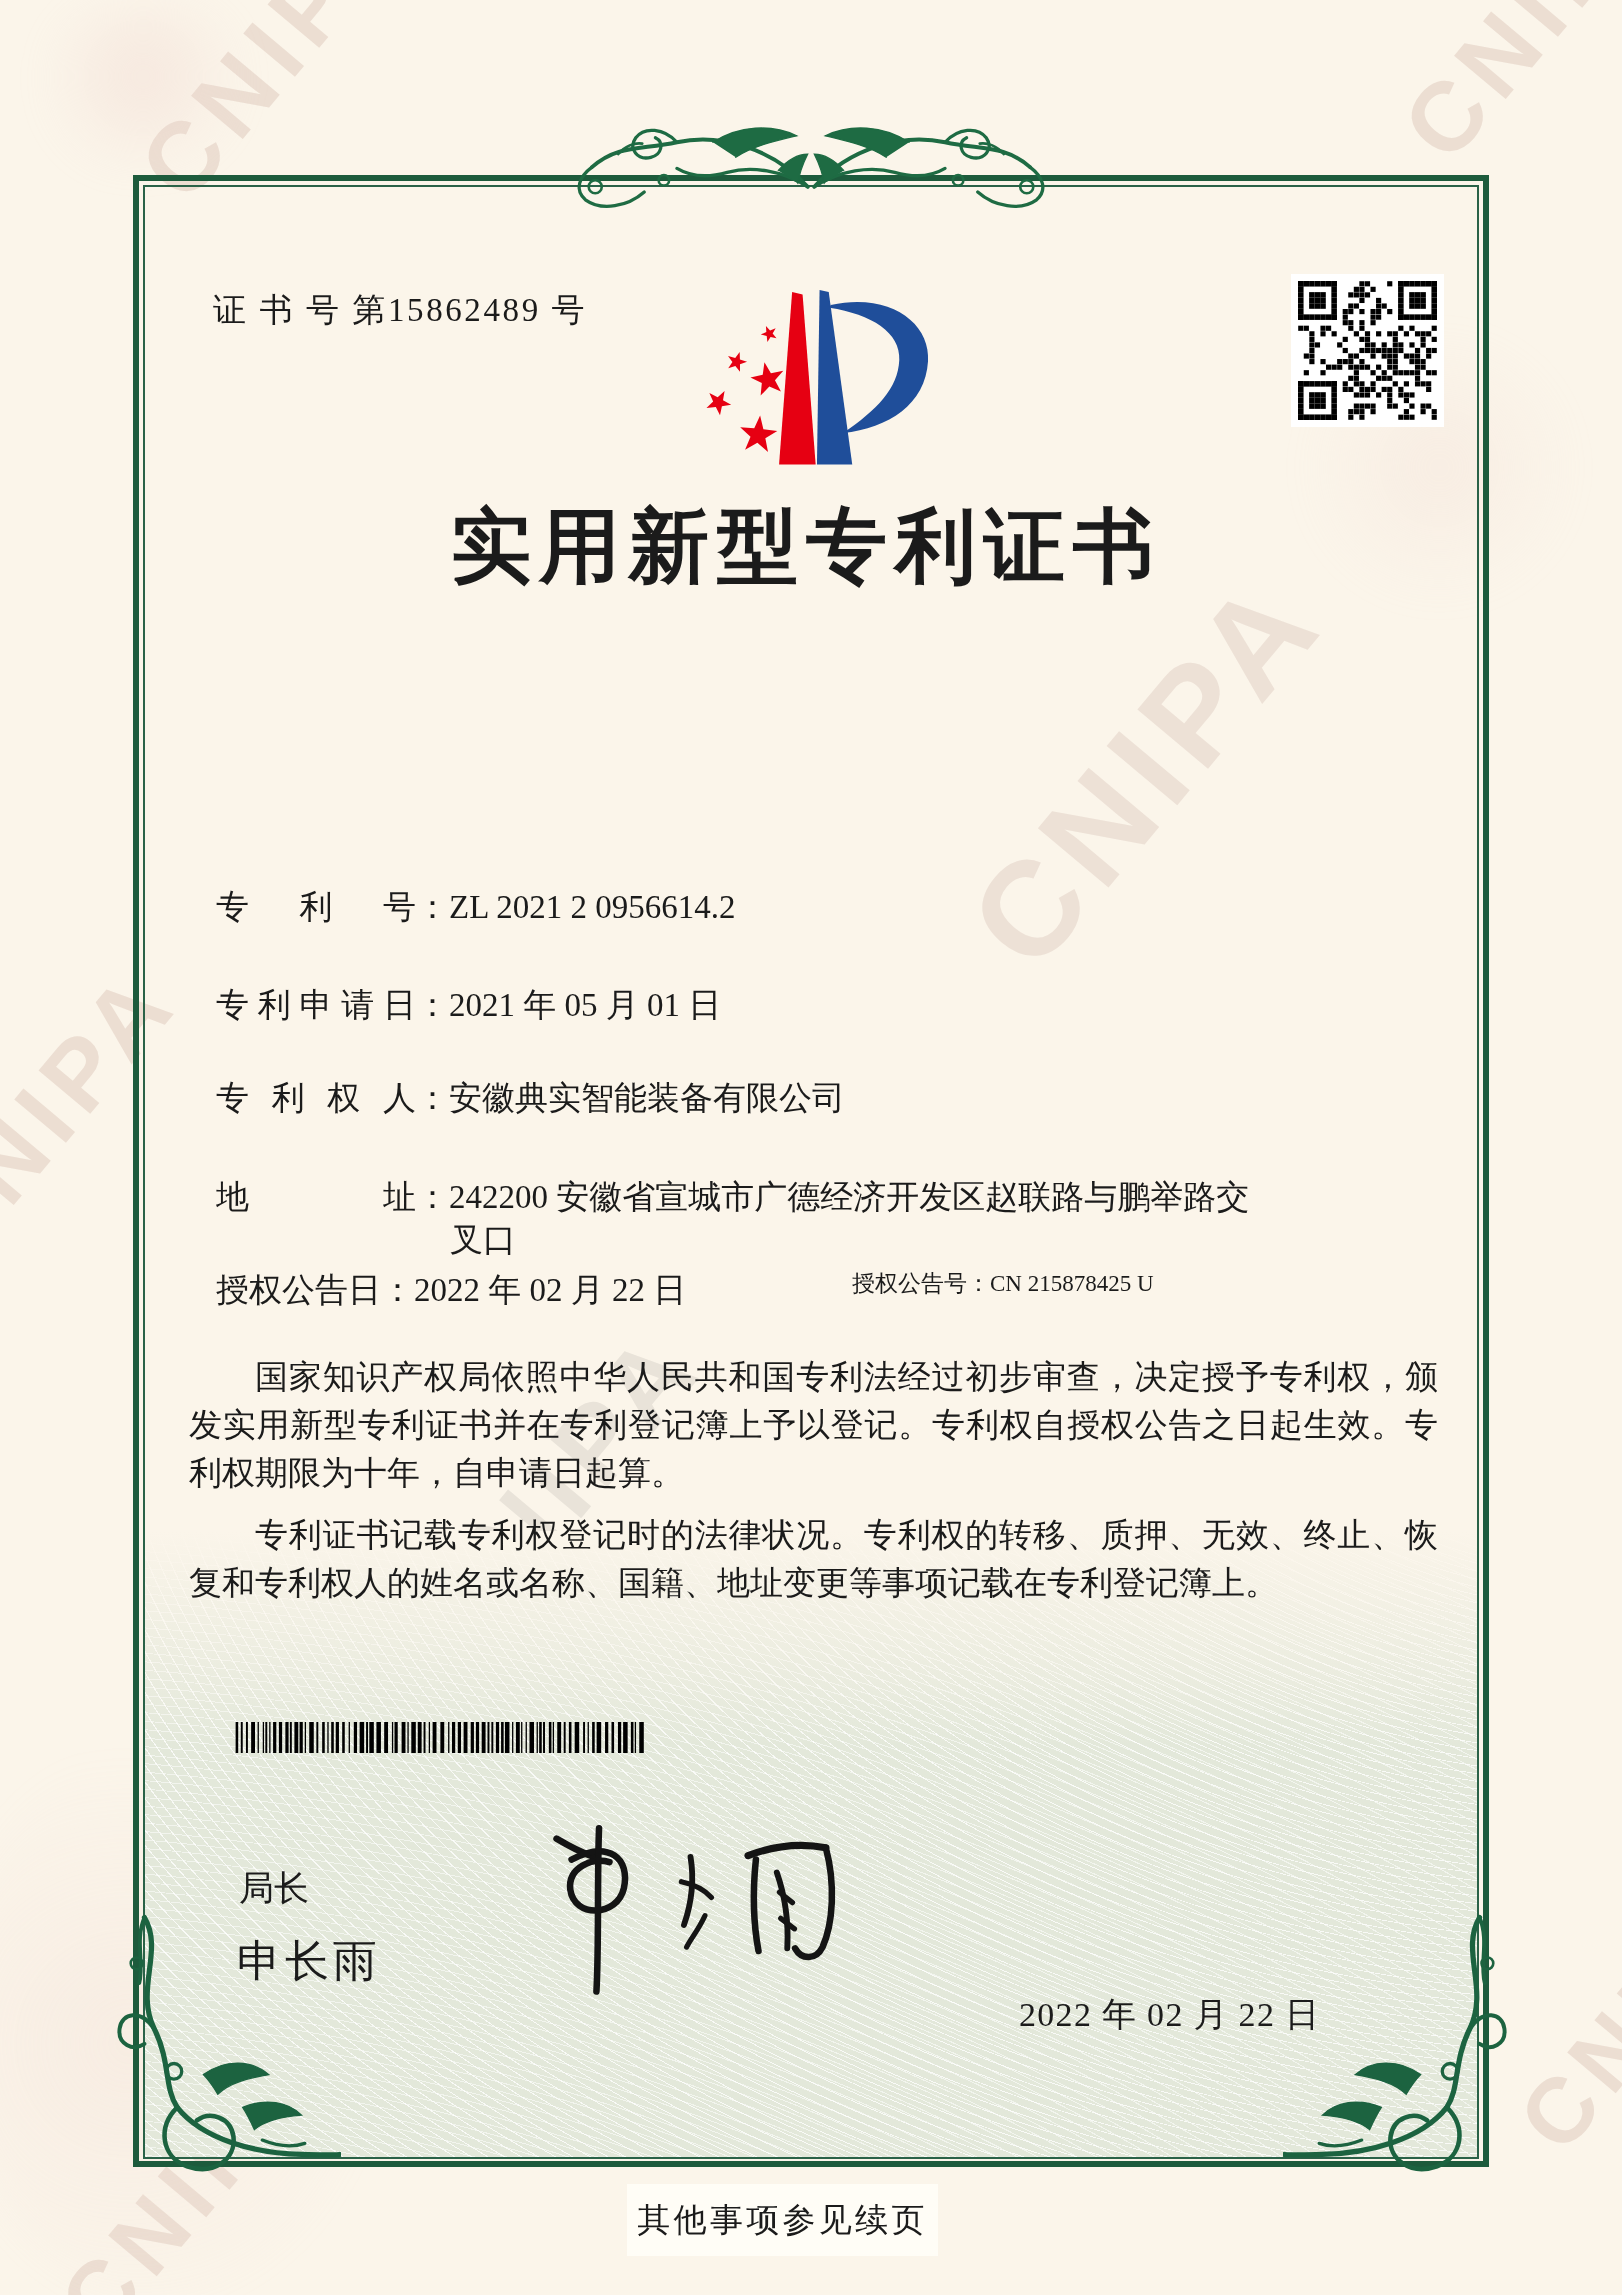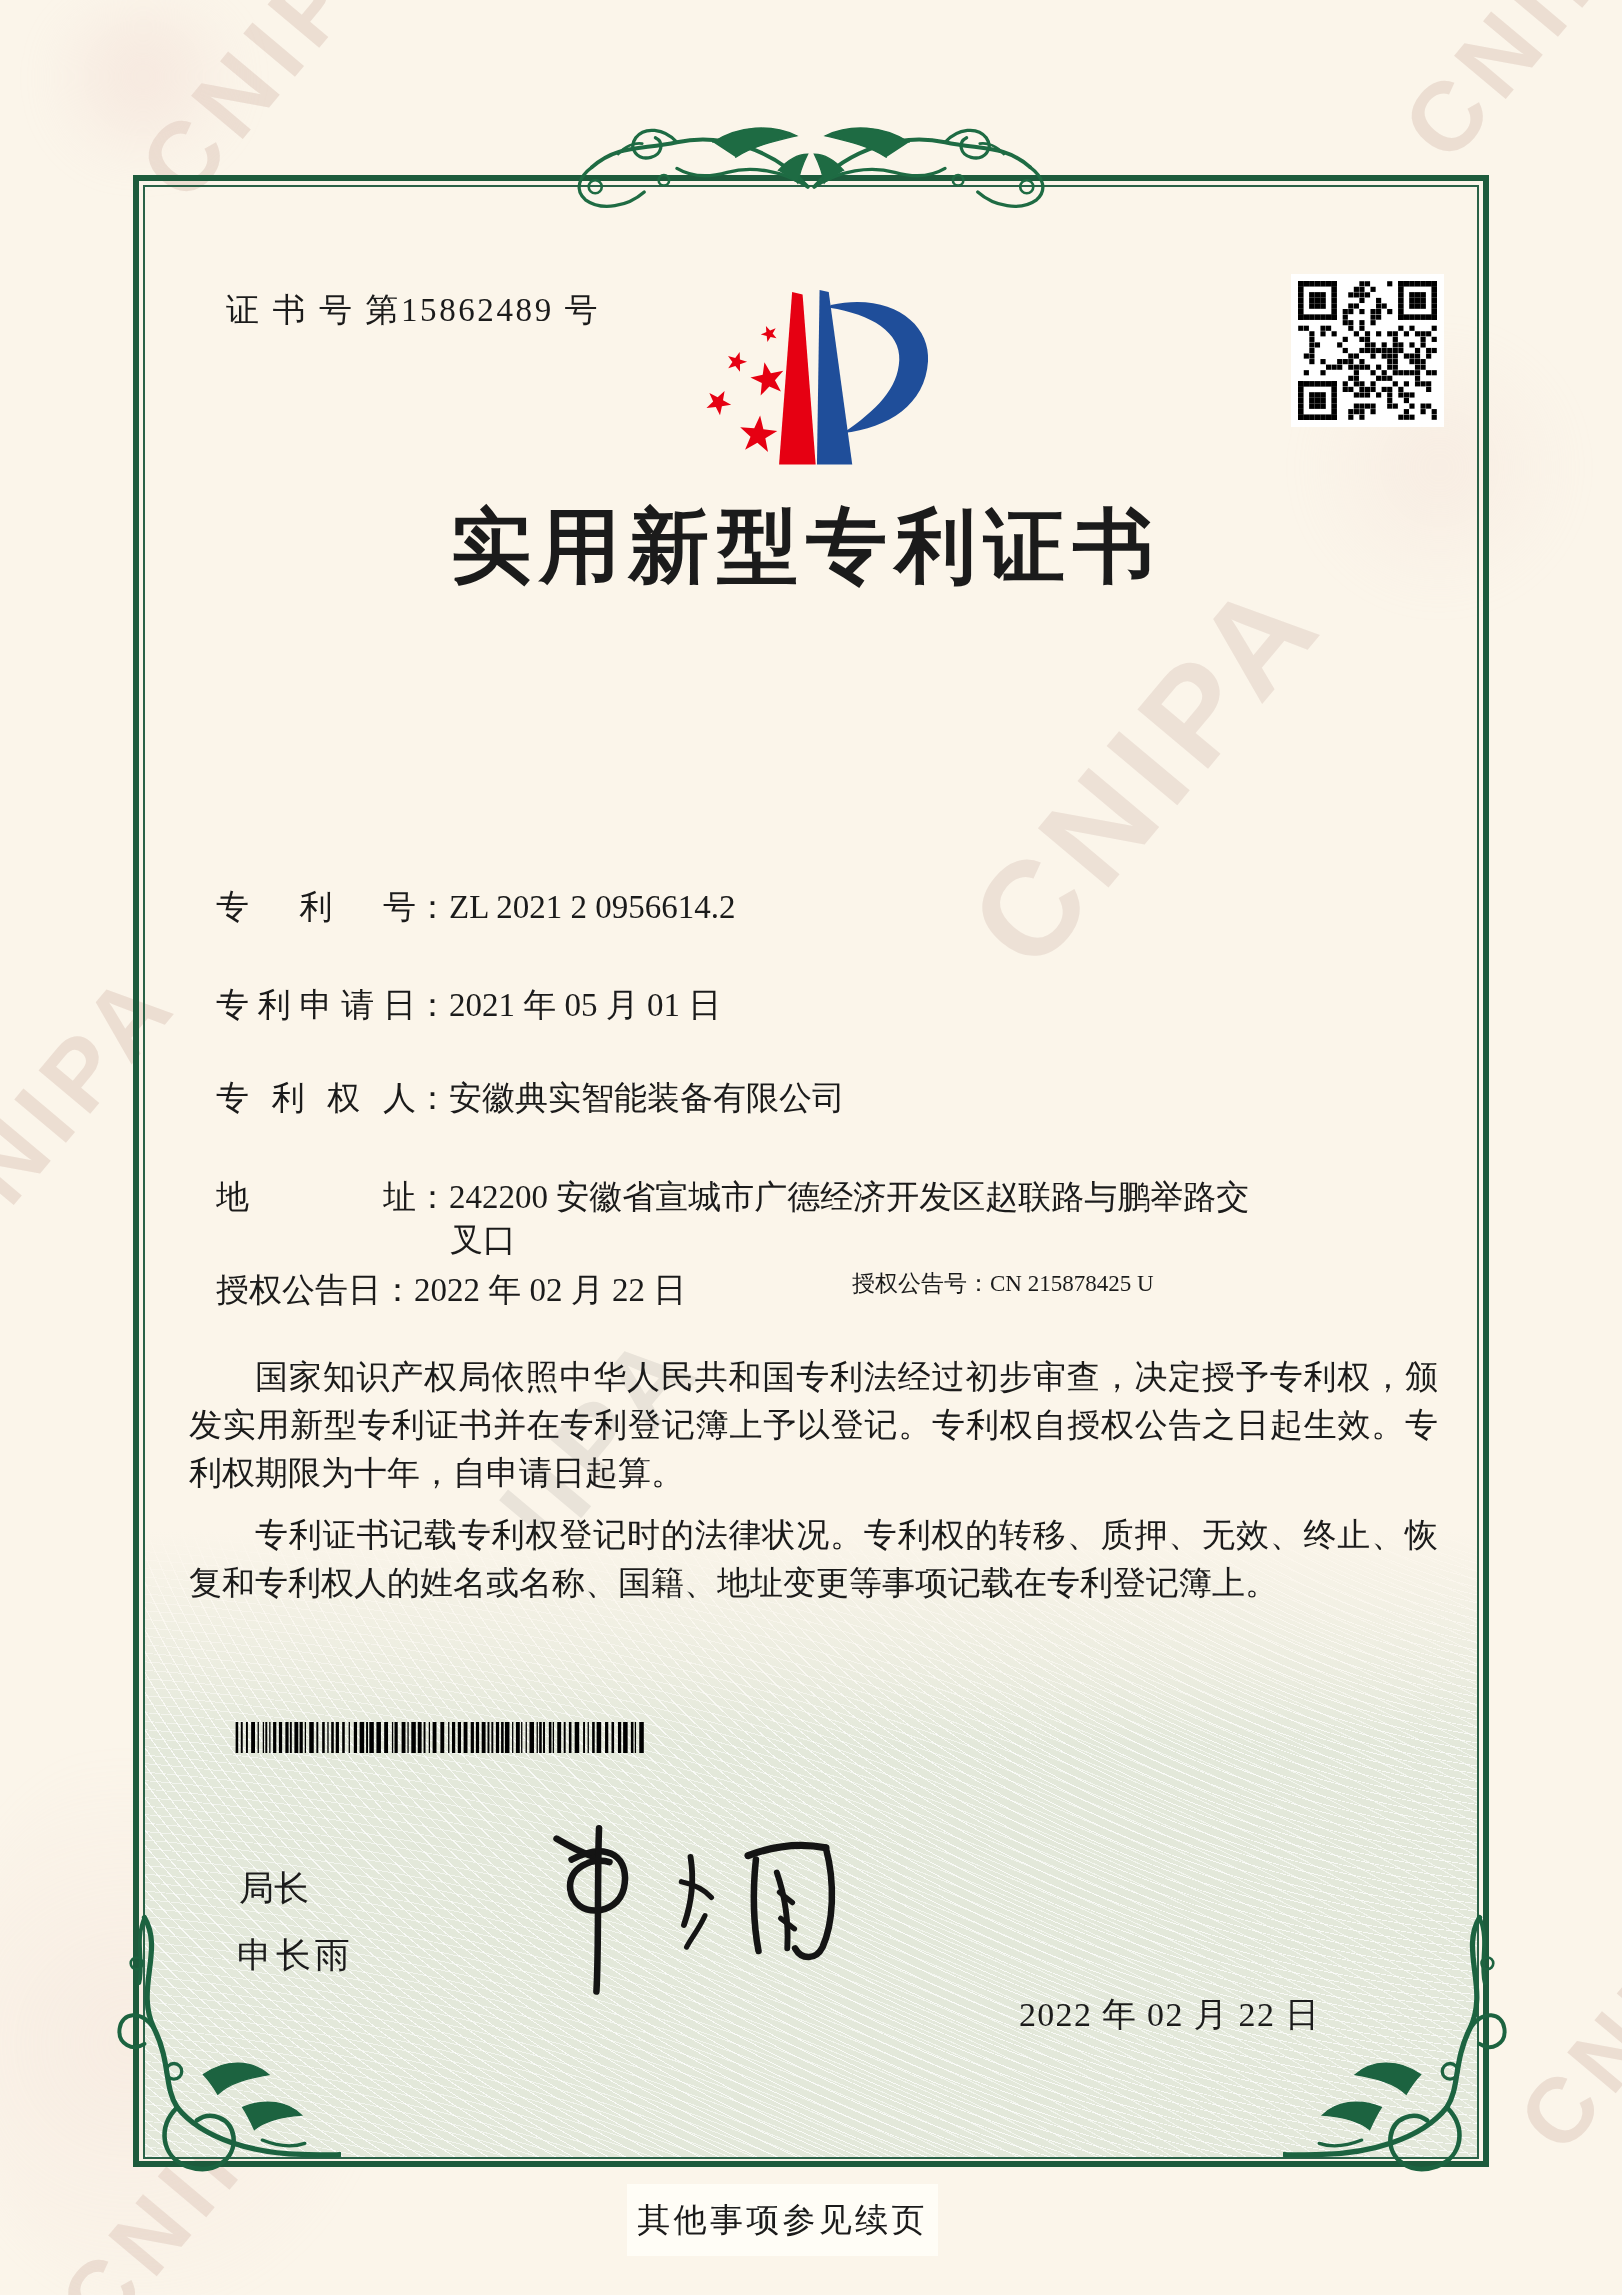--- a/index.html
+++ b/index.html
@@ -40,21 +40,21 @@
   .frame-inner{position:absolute;left:143px;top:185px;width:1332px;height:1970px;
       border:2.6px solid #2a6248;z-index:2;}
 
   
   .orn{position:absolute;z-index:3;}
   #orn-top{left:556px;top:108px;width:510px;height:115px;}
   #orn-bl{left:105px;top:1911px;width:236px;height:288px;}
   #orn-br{left:1283px;top:1911px;width:236px;height:288px;transform:scaleX(-1);}
 
   
-  .cert-no{position:absolute;left:226px;top:288px;font-size:33px;letter-spacing:2.6px;z-index:4;text-align:center;}
+  .cert-no{position:absolute;left:213px;top:288px;font-size:33px;letter-spacing:2.6px;z-index:4;text-align:center;}
   #logo-svg{position:absolute;left:694px;top:275px;width:242px;height:196px;z-index:4;}
   .qr-box{position:absolute;left:1291px;top:274px;width:153px;height:153px;background:#fff;z-index:4;}
   #qr-svg{position:absolute;left:7.2px;top:7.2px;}
   .title{position:absolute;left:0;top:493px;width:1612px;text-align:center;
       font-size:81px;font-weight:bold;letter-spacing:7.9px;z-index:4;}
 
   
   .field-row{position:absolute;left:216px;font-size:33px;z-index:4;white-space:nowrap;}
   .flabel{display:inline-block;width:200px;text-align:justify;text-align-last:justify;}
   .fvalue{white-space:nowrap;}
@@ -64,21 +64,21 @@
 
   
   .body-text{position:absolute;left:175px;top:1339px;width:1277px;z-index:4;
       font-size:33px;line-height:48px;text-align:justify;}
   .body-text p{margin:14px;text-indent:2em;}
 
   
   #barcode-svg{position:absolute;left:233px;top:1722px;z-index:5;}
   .signer-title{position:absolute;left:239px;top:1865px;font-size:35px;z-index:5;
       font-family:"Liberation Sans","DejaVu Sans",sans-serif;}
-  .signer-name{position:absolute;left:237px;top:1932px;font-size:35px;z-index:5;
+  .signer-name{position:absolute;left:237px;top:1932px;font-size:44px;z-index:5;
       font-family:Liberation Sans, sans-serif;letter-spacing:3.9px;}
   #sig-svg{position:absolute;left:494px;top:1819px;z-index:5;}
   .issue-date{position:absolute;left:1019px;top:1992px;font-size:34px;z-index:5;letter-spacing:1.3px;}
   .page-info{position:absolute;left:0;top:2099px;width:1557px;text-align:center;font-size:30px;z-index:5;letter-spacing:1.3px;}
   .footer-band{position:absolute;left:627px;top:2184px;width:311px;height:72px;background:#fffdf6;
       z-index:4;display:flex;align-items:center;justify-content:center;}
   .footer-band span{font-size:33px;letter-spacing:3.3px;}
 </style>
 </head>
 <body>

